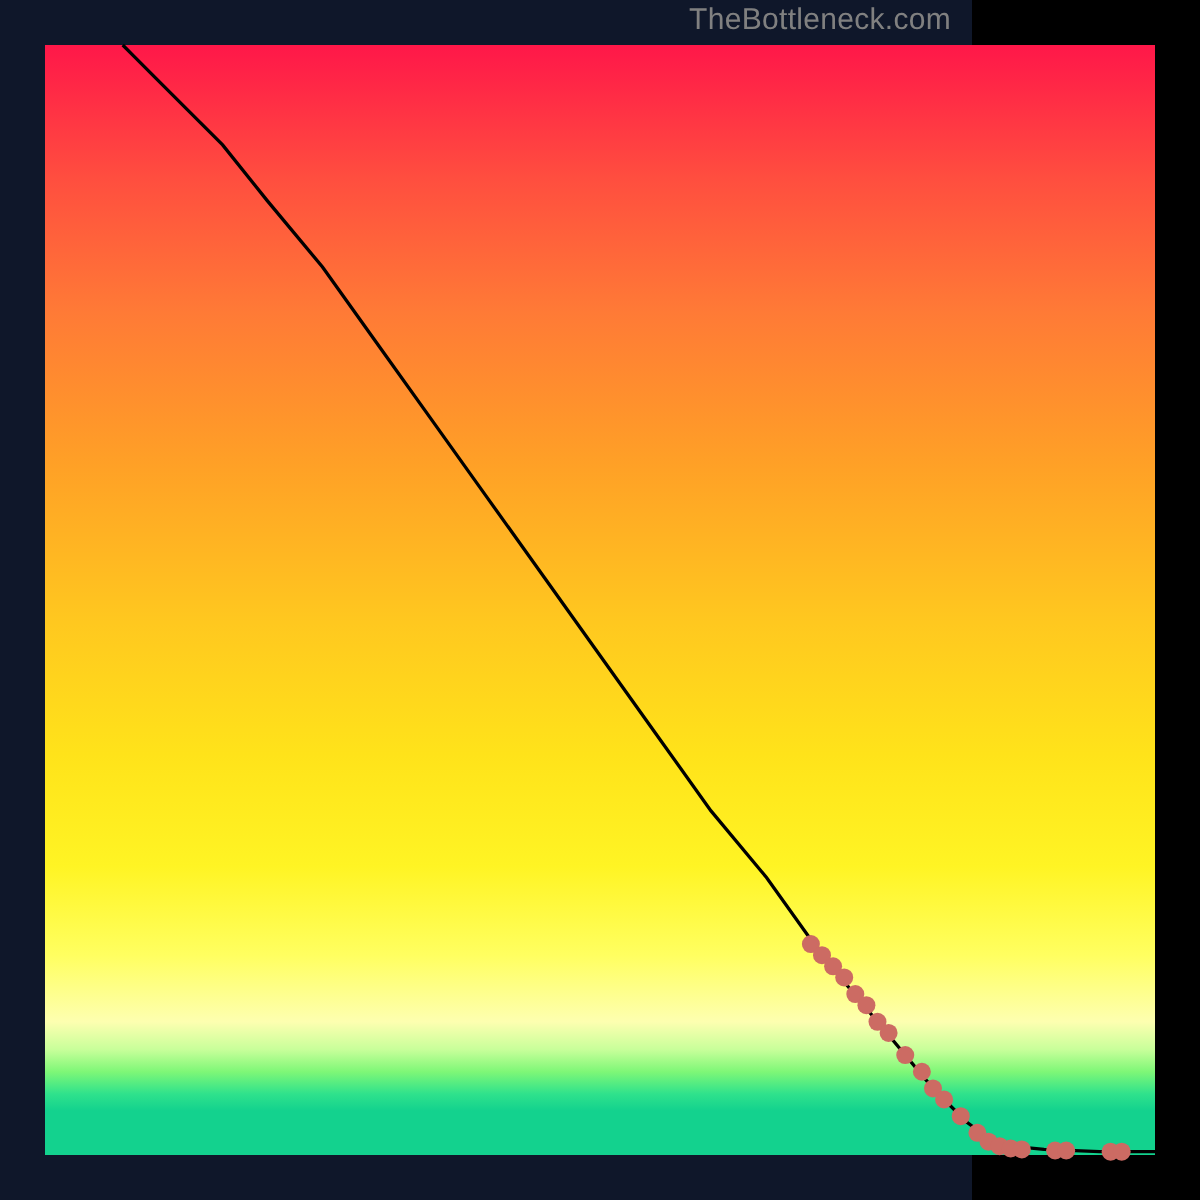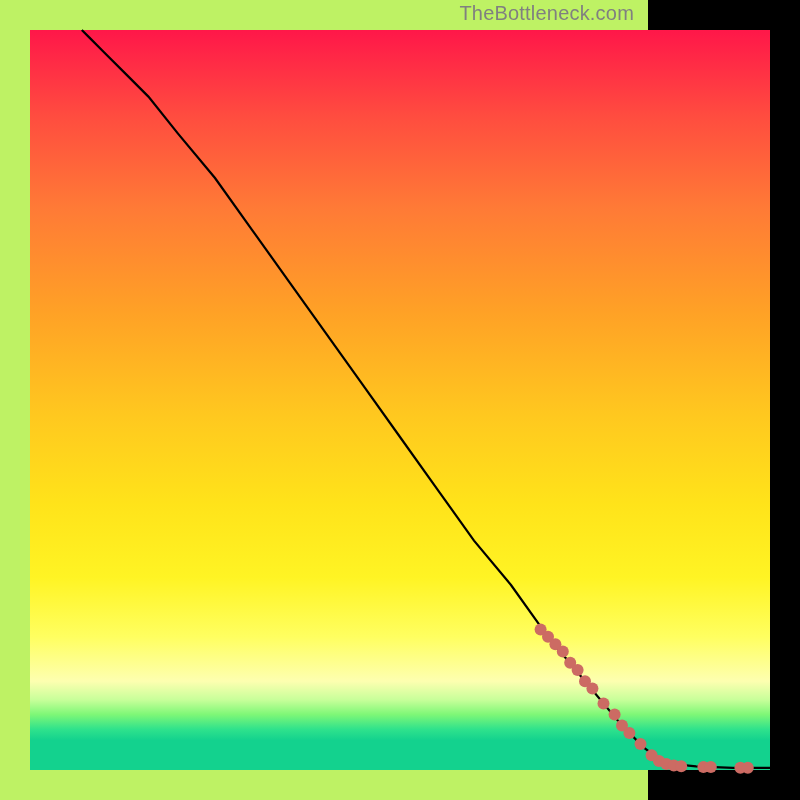--- a/index.html
+++ b/index.html
@@ -8,21 +8,21 @@
     width: 800px;
     height: 800px;
     background: #000;
     overflow: hidden;
     font-family: Arial, Helvetica, sans-serif;
   }
   .frame {
     position: relative;
     width: 648px;
     height: 800px;
-    background: #bef264;
+    background: #0f172a;
   }
   .attribution {
     position: absolute;
     top: 2px;
     right: 14px;
     font-size: 20px;
     color: #808080;
     letter-spacing: 0.2px;
   }
   .plot {

